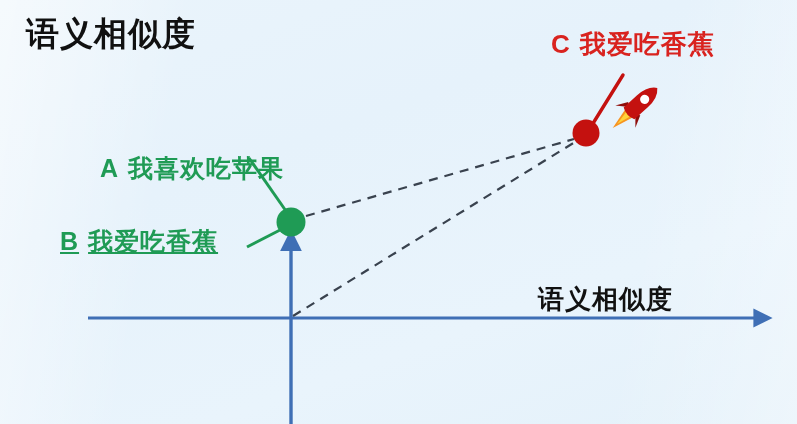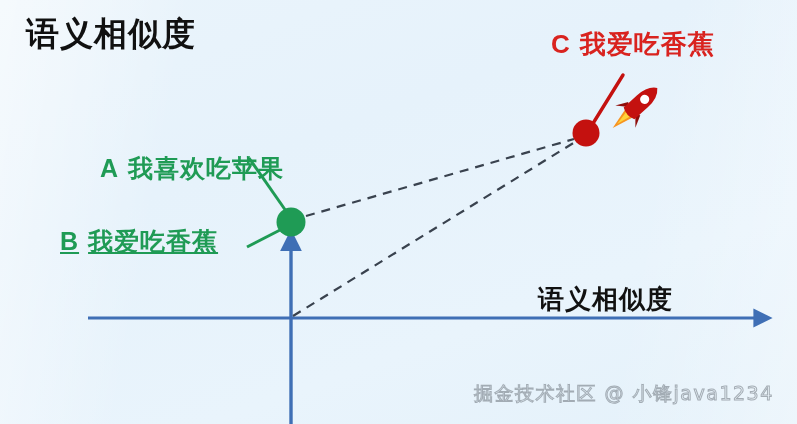--- a/index.html
+++ b/index.html
@@ -161,15 +161,14 @@
   <div class="label-a">
     <span class="tag">A</span><span>我喜欢吃苹果</span>
   </div>
 
   <div class="label-b">
     <span class="tag">B</span><span>我爱吃香蕉</span>
   </div>
 
   <div class="axis-label">语义相似度</div>
 
-  <div class="watermark">掘金技术社区 @ 小锋java1234</div>
 
 </div>
 
 </body></html>

